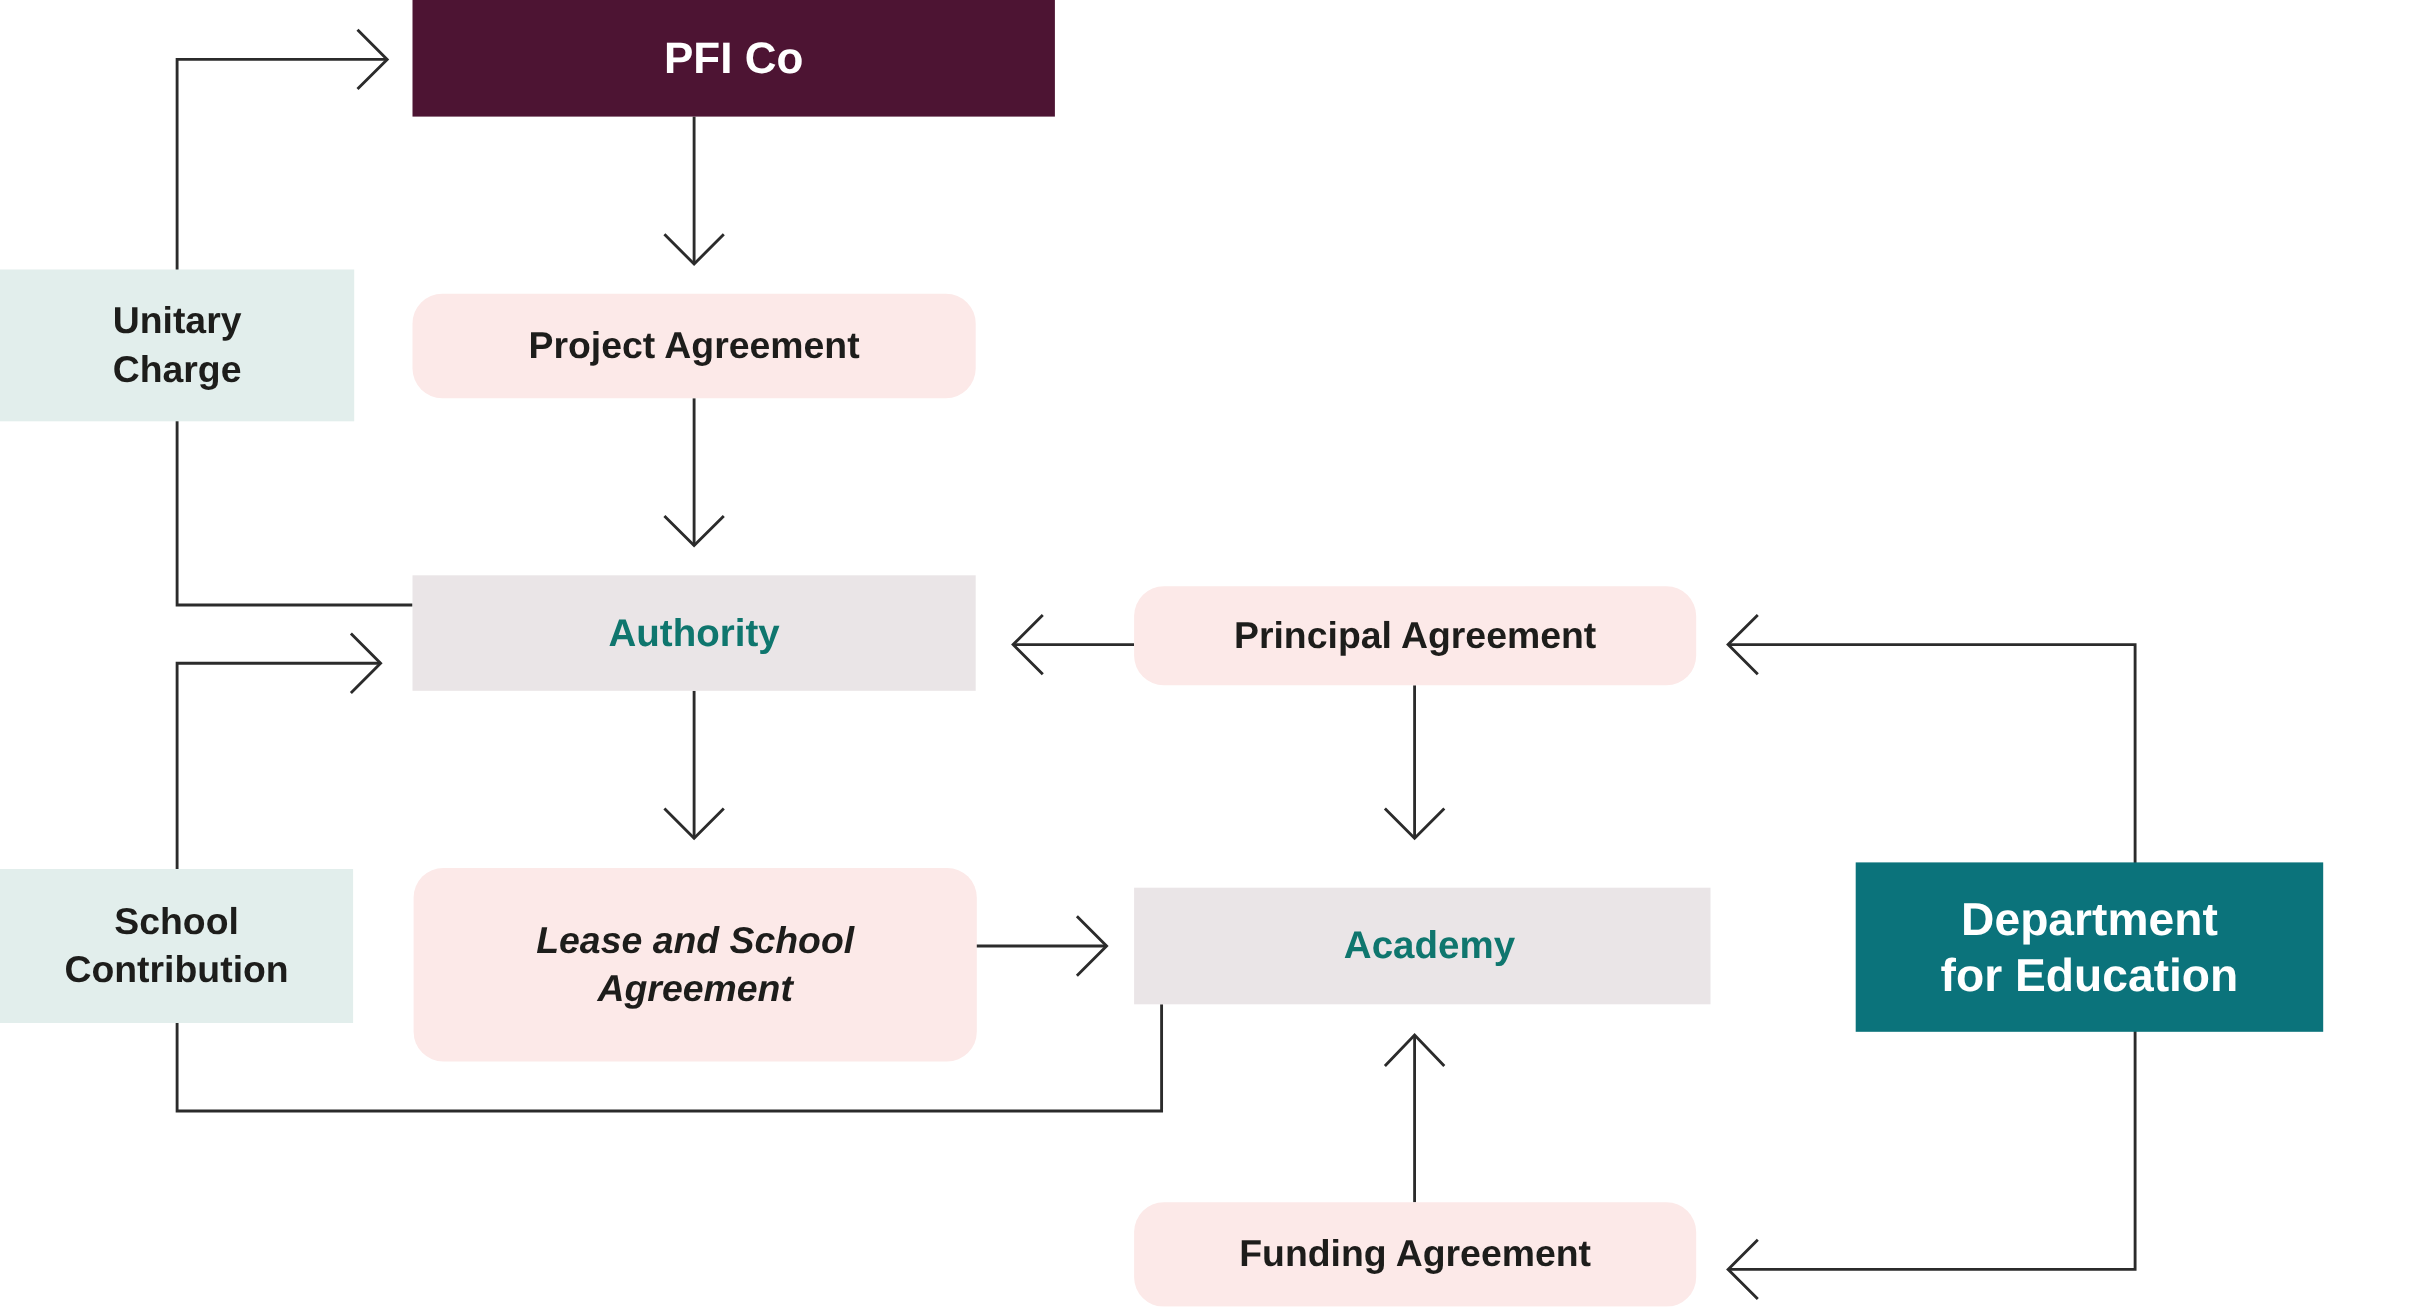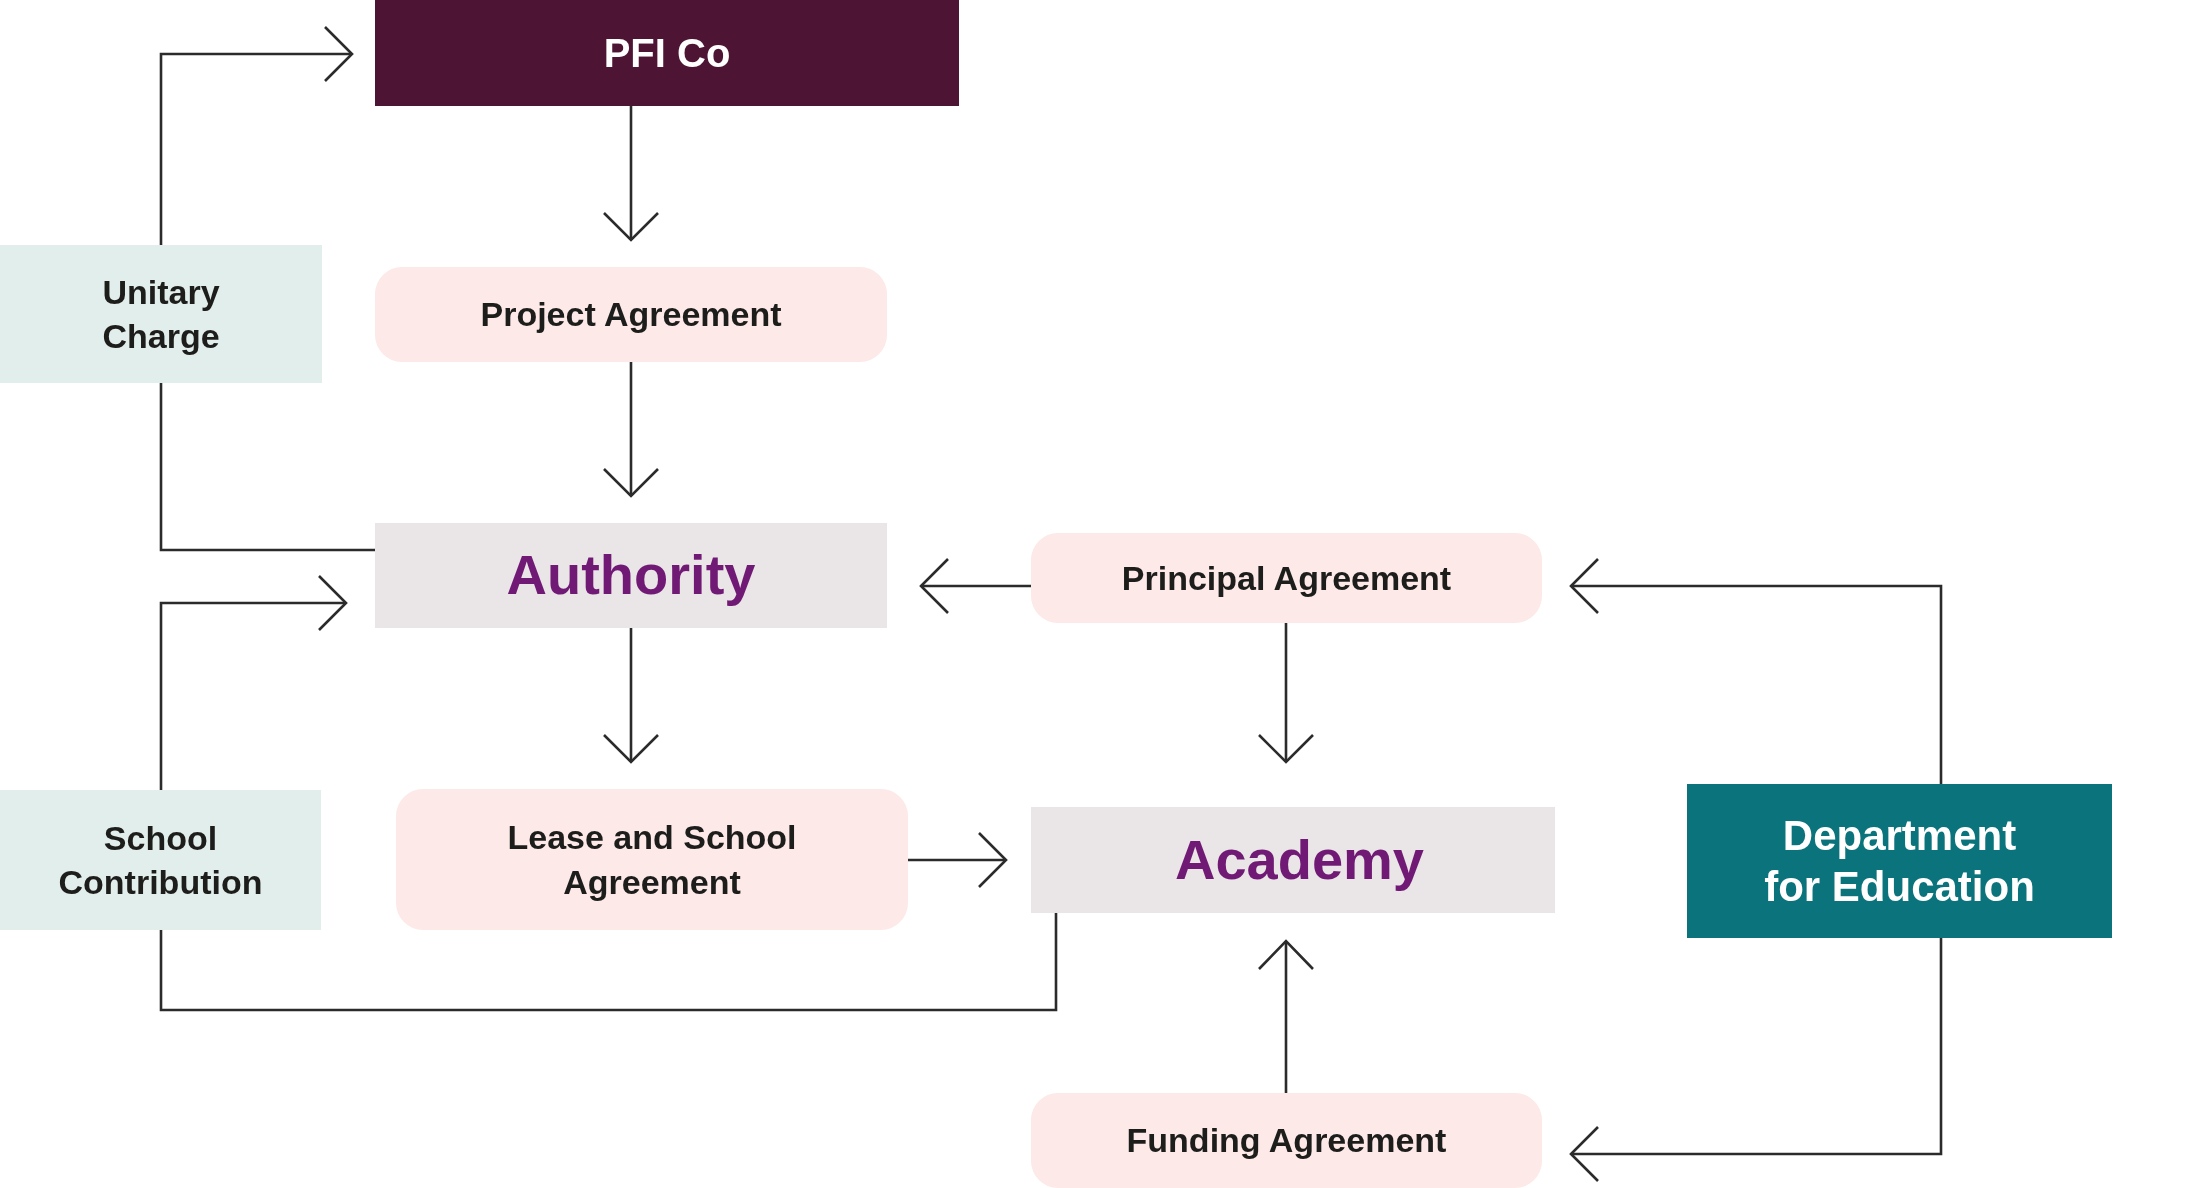--- a/index.html
+++ b/index.html
@@ -33,29 +33,29 @@
     line-height: 1.3;
     font-weight: bold;
     color: #1d1d1b;
   }
   .bg-pink  { background: #fce9e8; border-radius: 27px; }
   .bg-grey  { background: #eae5e7; }
   .bg-cyan  { background: #e2eeec; }
   .bg-maroon{ background: #4d1433; }
   .bg-teal  { background: #0b737b; }
   .label-md { font-size: 34px; }
-  .label-heading { font-size: 56px; color: #701a75; }
+  .label-heading { font-size: 35px; color: #0f766e; }
   .label-pfi { font-size: 40px; color: #ffffff; }
   .label-dfe { font-size: 42px; color: #ffffff; line-height: 1.22; }
 
   
   .n-pfi      { left: 375px;  top: 0px;    width: 584px; height: 106px; }
   .n-project  { left: 375px;  top: 267px;  width: 512px; height: 95px;  }
   .n-authority{ left: 375px;  top: 523px;  width: 512px; height: 105px; }
-  .n-lease    { left: 396px;  top: 789px;  width: 512px; height: 141px; }
+  .n-lease    { left: 376px;  top: 789px;  width: 512px; height: 176px; font-style: italic; }
   .n-principal{ left: 1031px; top: 533px;  width: 511px; height: 90px;  }
   .n-academy  { left: 1031px; top: 807px;  width: 511px; height: 106px; padding-left: 13px; }
   .n-funding  { left: 1031px; top: 1093px; width: 511px; height: 95px; justify-content: center;  }
   .n-dfe      { left: 1687px; top: 784px;  width: 425px; height: 154px; }
   .n-unitary  { left: 0px;    top: 245px;  width: 322px; height: 138px; }
   .n-school   { left: 0px;    top: 790px;  width: 321px; height: 140px; }
 </style>
 </head>
 <body>
 

